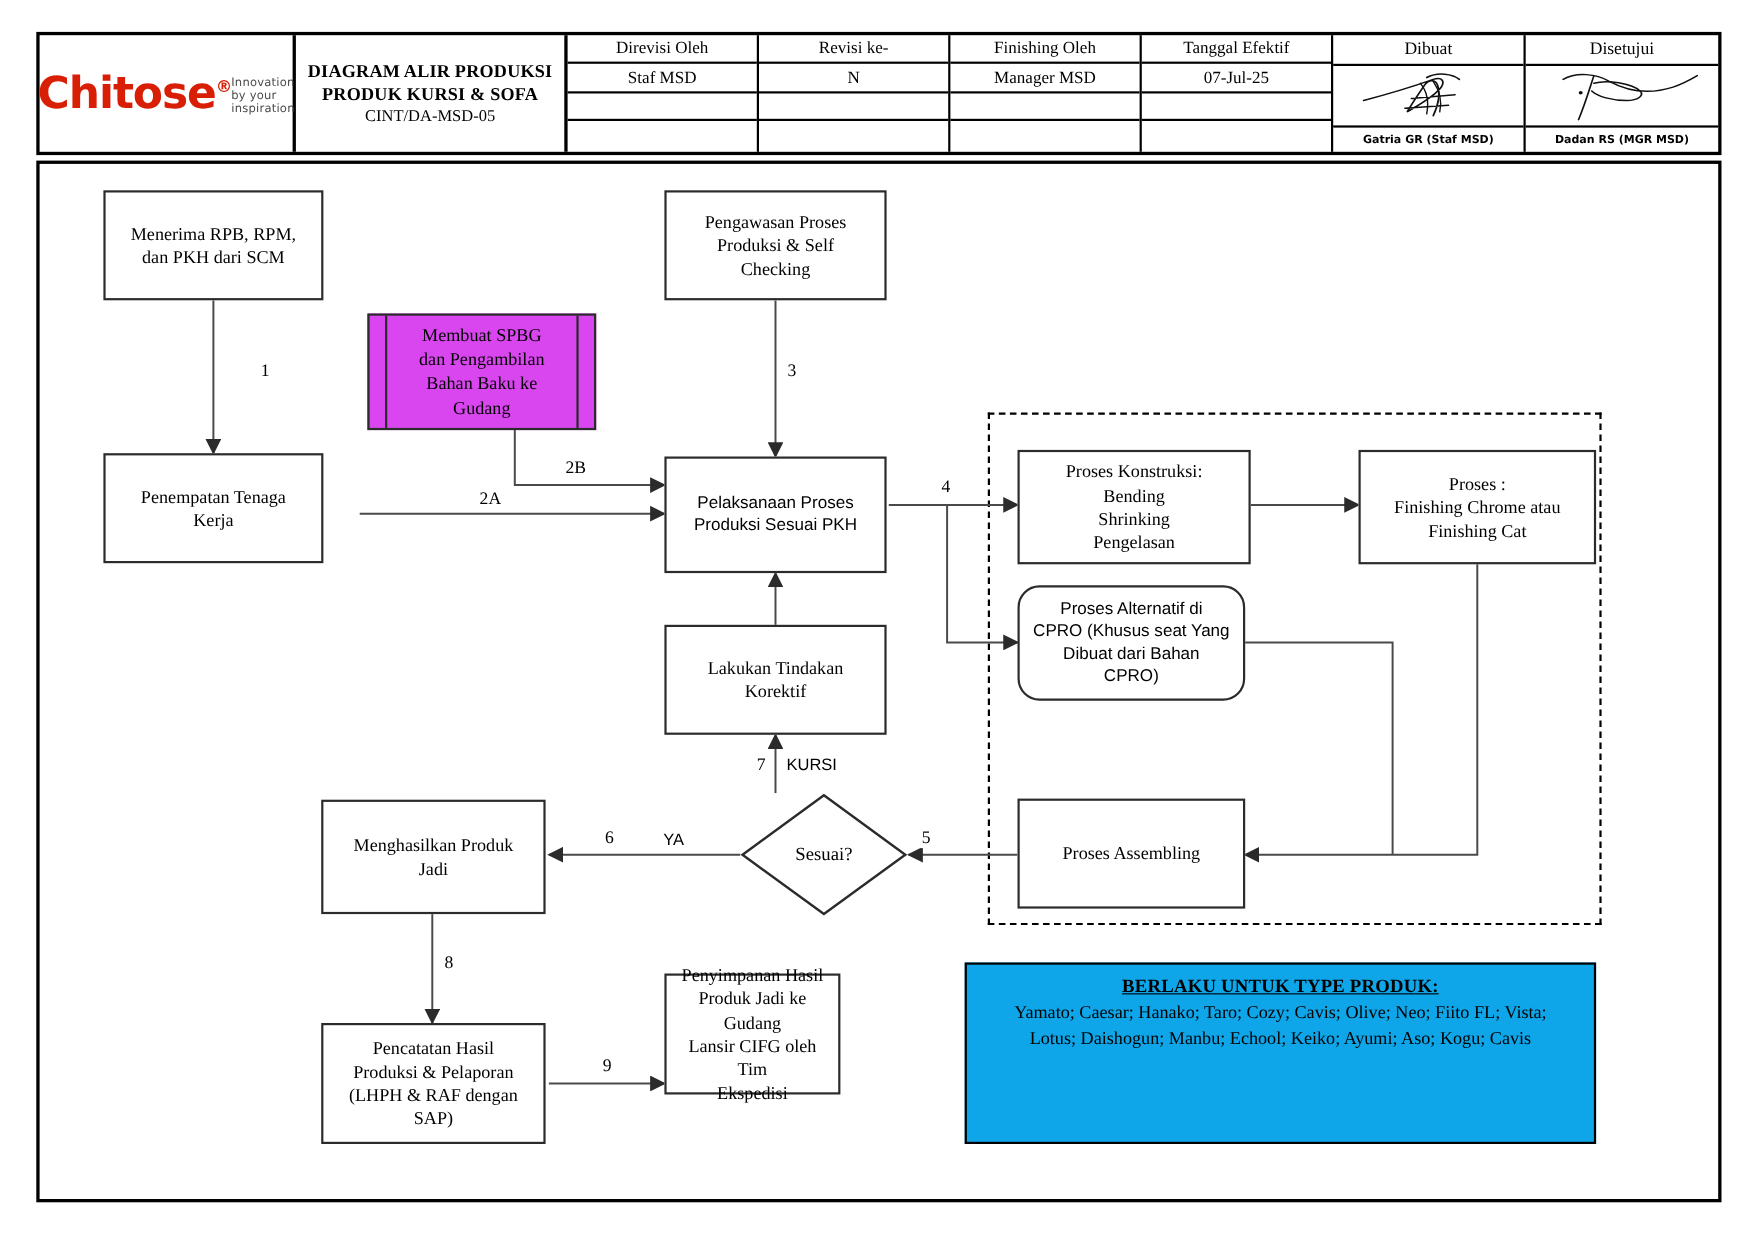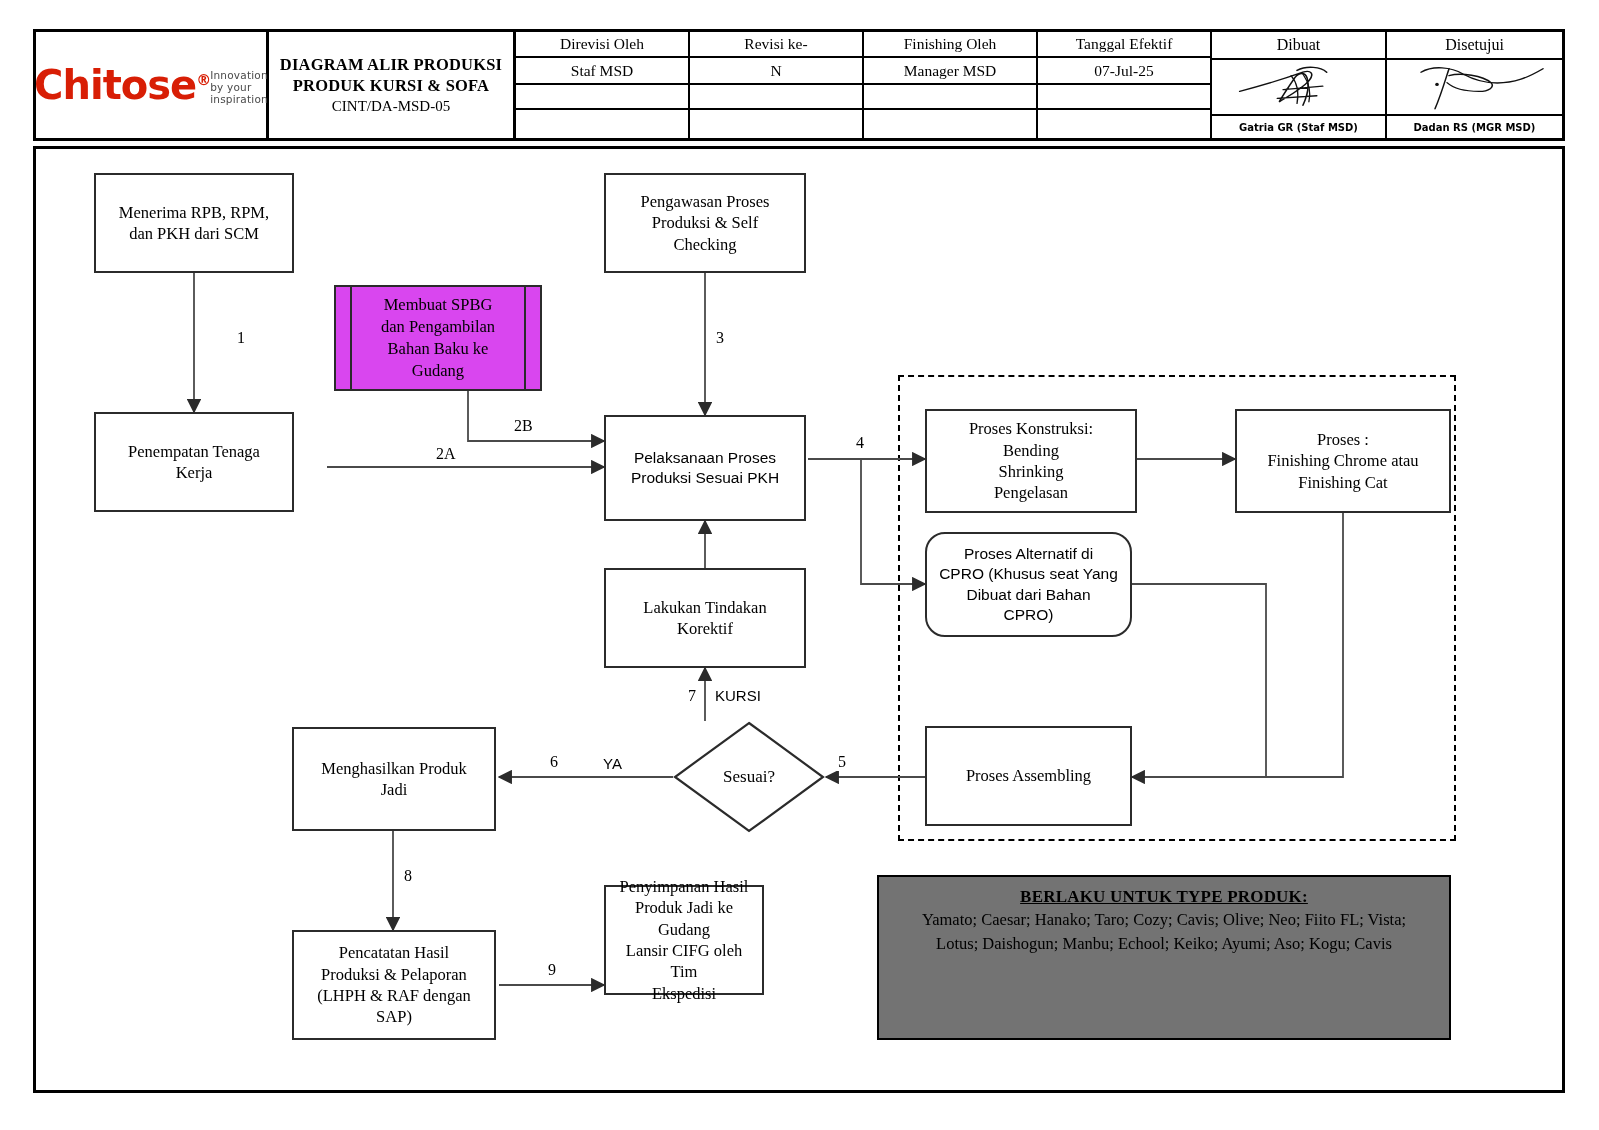--- a/index.html
+++ b/index.html
@@ -60,21 +60,21 @@
   
   .conn{position:absolute;left:0;top:0;width:100%;height:100%;pointer-events:none;}
   .elabel{position:absolute;font-size:16px;font-family:"Liberation Serif",serif;
           background:#fff;padding:0 2px;white-space:nowrap;}
   .elabel.sans{font-family:"Liberation Sans",sans-serif;font-size:15px;}
 
   
   .dashgroup{position:absolute;border:2.5px dashed #000;box-sizing:border-box;}
 
   
-  .note{position:absolute;border:2px solid #000;background:#737373;box-sizing:border-box;
+  .note{position:absolute;border:2px solid #000;background:#0ea5e9;box-sizing:border-box;
         padding:10px 12px 18px 12px;text-align:center;}
   .note-title{font-weight:bold;text-decoration:underline;font-size:17px;letter-spacing:.2px;}
   .note-line{font-size:16.5px;line-height:1.35;margin-top:2px;}
 </style>
 </head>
 <body>
 
 <div id="root">
 
   <div class="hdr">

